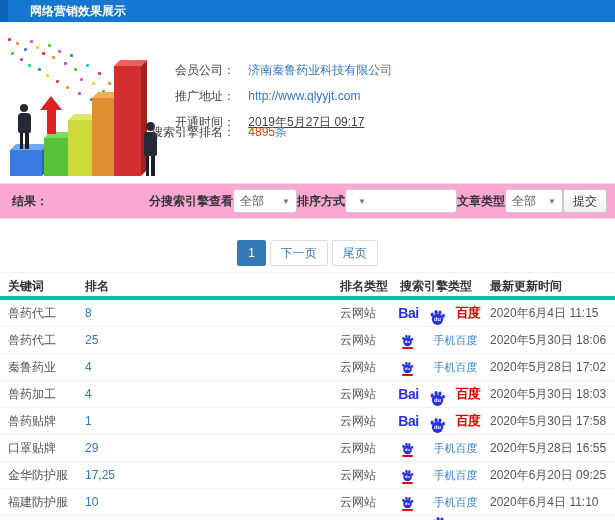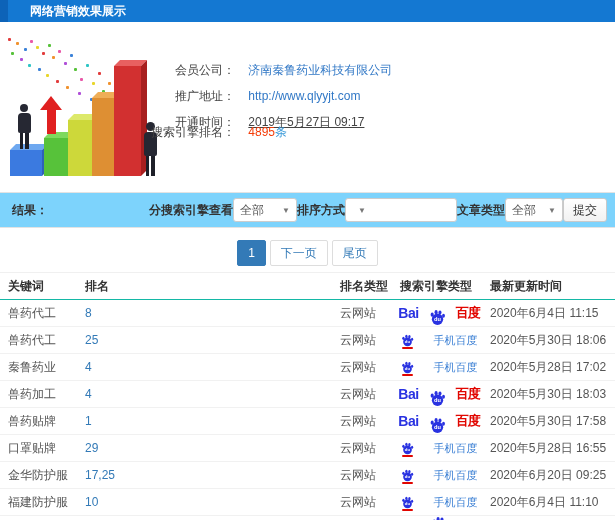--- a/index.html
+++ b/index.html
@@ -56,22 +56,22 @@
       8px 4px 0 #f0922e,16px 10px 0 #3b82d8,3px 14px 0 #57c23a,22px 2px 0 #e858a8,
       28px 8px 0 #e8d62a,12px 20px 0 #b04fd8,34px 14px 0 #e23c3c,20px 26px 0 #2ec5c5,
       40px 6px 0 #57c23a,44px 18px 0 #f0922e,30px 30px 0 #3b82d8,50px 12px 0 #e858a8,
       38px 36px 0 #e8d62a,56px 24px 0 #b04fd8,48px 42px 0 #e23c3c,62px 16px 0 #3b82d8,
       66px 30px 0 #57c23a,58px 48px 0 #f0922e,72px 40px 0 #e858a8,78px 26px 0 #2ec5c5,
       70px 54px 0 #b04fd8,84px 44px 0 #e8d62a,90px 34px 0 #e23c3c,82px 60px 0 #3b82d8,
       94px 52px 0 #57c23a,100px 44px 0 #f0922e,90px 68px 0 #e858a8,100px 62px 0 #2ec5c5,
       106px 56px 0 #b04fd8;}
   
   .filterbar{
-    position:absolute;top:192px;left:0;width:615px;height:36px;box-sizing:border-box;
-    background:#7dd3fc;border-top:1px solid #e3e3e3;border-bottom:1px solid #e3e3e3;
+    position:absolute;top:183px;left:0;width:615px;height:36px;box-sizing:border-box;
+    background:#f9a8d4;border-top:1px solid #e3e3e3;border-bottom:1px solid #e3e3e3;
   }
   .fb-title{position:absolute;left:12px;top:0;line-height:34px;font-size:12px;font-weight:bold;color:#333;}
   .fb-controls{position:absolute;right:8px;top:5px;display:flex;align-items:center;}
   .fb-label{font-size:12px;font-weight:bold;color:#333;white-space:nowrap;}
   .fb-select{
     display:flex;align-items:center;justify-content:space-between;box-sizing:border-box;
     height:24px;padding:0 6px;background:#fff;border:1px solid #ccc;border-radius:3px;
     font-size:12px;color:#555;cursor:pointer;white-space:nowrap;
   }
   .fb-select .sel-arrow{font-size:8px;color:#777;margin-left:6px;}
@@ -84,21 +84,21 @@
   
   .pagination{position:absolute;top:240px;left:0;width:615px;display:flex;justify-content:center;gap:4px;}
   .pg-btn{
     box-sizing:border-box;height:26px;min-width:26px;padding:0 10px;line-height:24px;text-align:center;
     border:1px solid #ddd;border-radius:2px;background:#fff;color:#337ab7;font-size:12px;cursor:pointer;
     text-decoration:none;display:block;
   }
   .pg-btn.active{background:#337ab7;border-color:#337ab7;color:#fff;}
   
   .rank-table{position:absolute;top:272px;left:0;width:615px;}
-  .thead{position:relative;height:28px;border-top:1px solid #f0f0f0;border-bottom:1px solid #14b8a6;box-sizing:border-box;}
+  .thead{position:relative;height:28px;border-top:1px solid #f0f0f0;border-bottom:4px solid #14b8a6;box-sizing:border-box;}
   .thead .c{font-weight:bold;color:#333;line-height:26px;}
   .trow{position:relative;height:27px;border-bottom:1px solid #f1f1f1;box-sizing:border-box;}
   .c{position:absolute;top:0;font-size:12px;line-height:26px;white-space:nowrap;}
   .c-kw{left:8px;color:#555;}
   .c-rank{left:85px;color:#337ab7;text-decoration:none;cursor:pointer;}
   .c-rtype{left:340px;color:#555;}
   .c-engine{left:394px;width:90px;height:100%;display:flex;align-items:center;justify-content:center;}
   .c-time{left:490px;color:#555;}
   .trow.partial{height:4px;border-bottom:none;overflow:hidden;}
   .trow.partial .c-engine{align-items:flex-start;}

